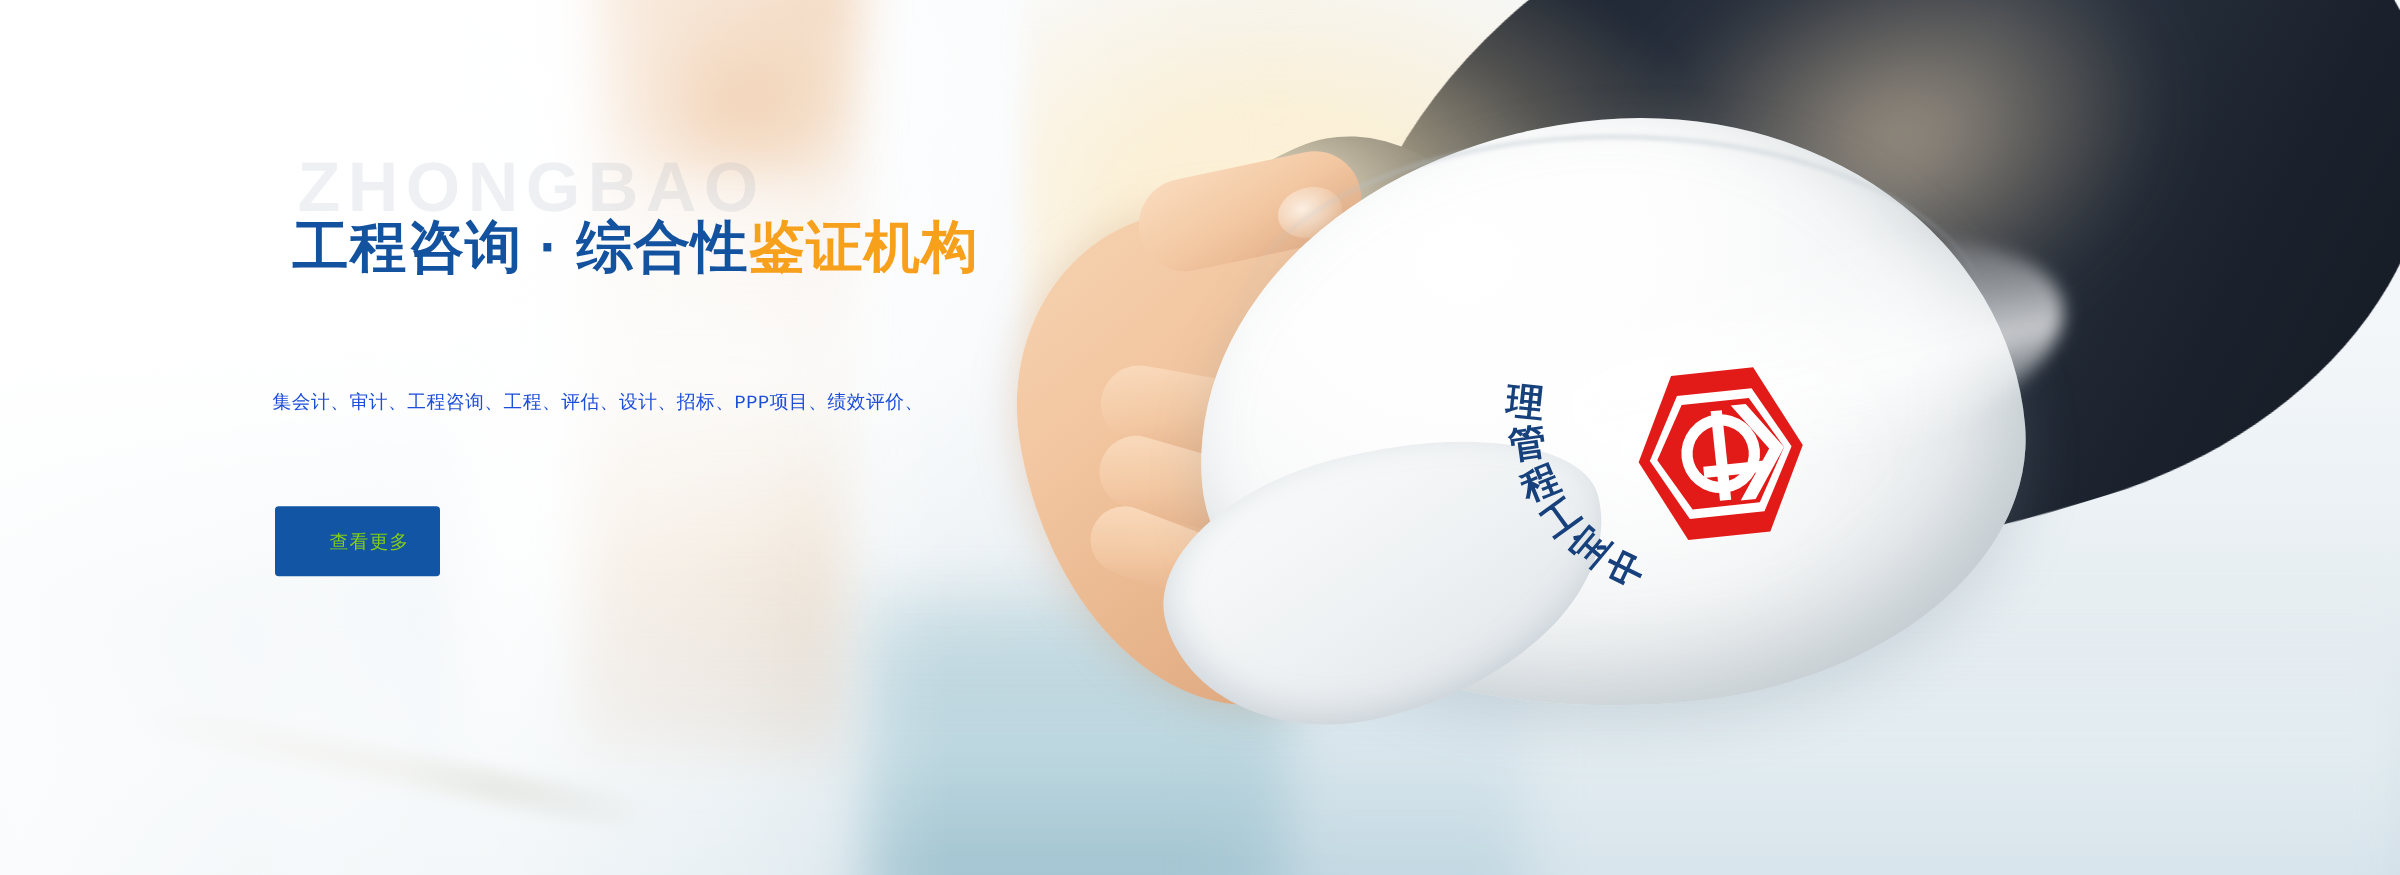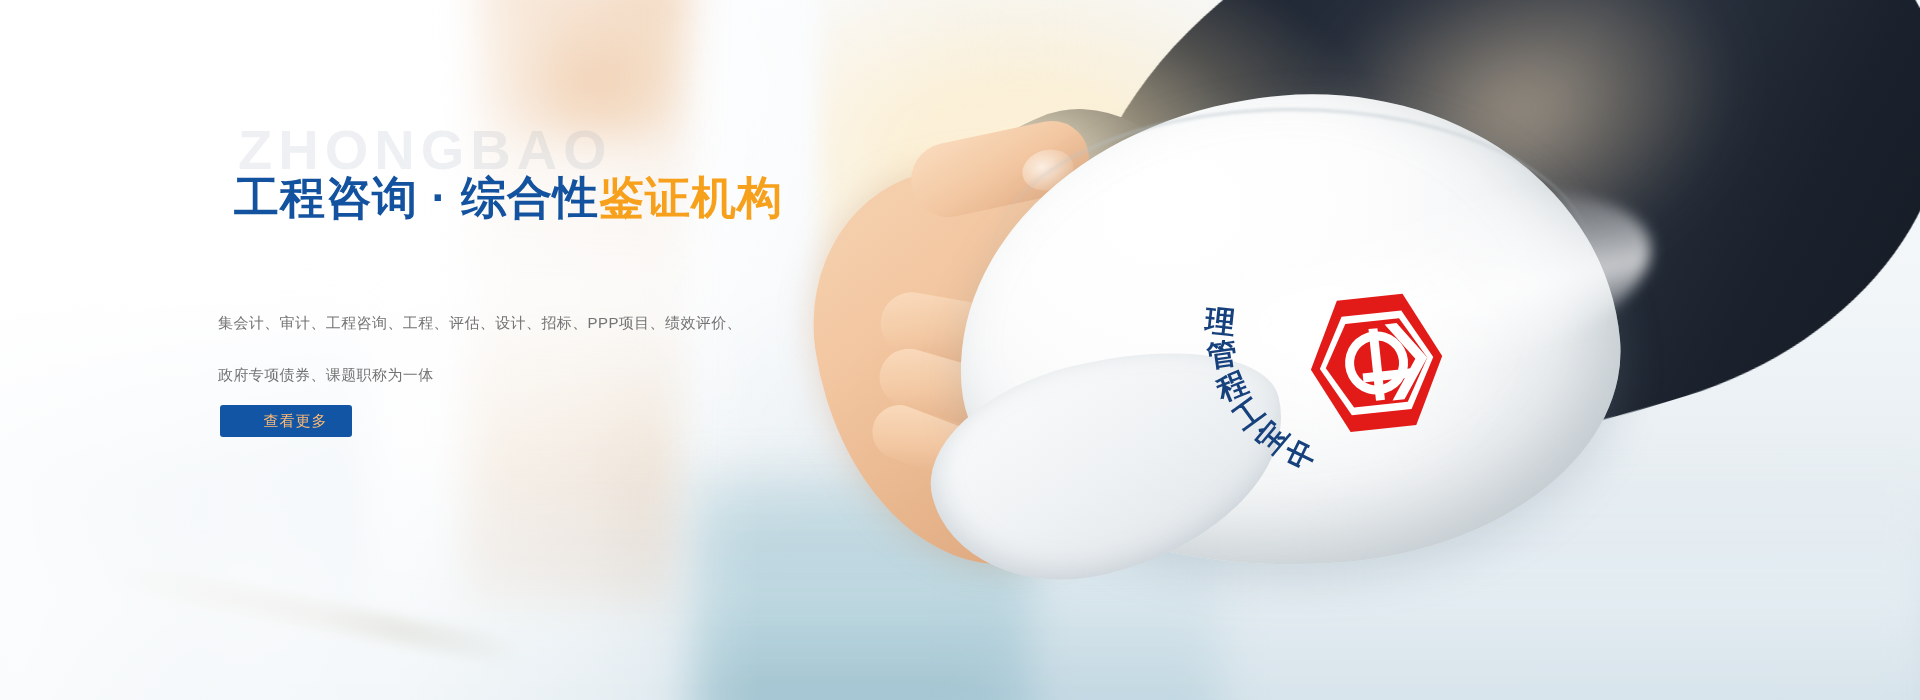--- a/index.html
+++ b/index.html
@@ -191,28 +191,28 @@
     font-size:45px;font-weight:700;line-height:63px;letter-spacing:1px;
     white-space:nowrap;
     font-family:"Liberation Sans","DejaVu Sans",sans-serif;
   }
   .c-blue{color:#13529e;}
   .c-orange{color:#f6a01b;}
 
   .desc{position:absolute;left:0;top:310px;width:600px;}
   .desc p{
     margin:0 0 26px 0;
-    font-size:15px;color:#737373;line-height:26px;letter-spacing:.4px;
-    font-family:Liberation Sans, sans-serif;
+    font-size:15px;color:#1d4ed8;line-height:26px;letter-spacing:.4px;
+    font-family:Liberation Mono, monospace;
   }
 
   .cta{
     position:absolute;left:2px;top:405px;
-    width:132px;height:32px;
-    background:#1155a4;color:#fdba74;
+    width:132px;height:56px;
+    background:#1155a4;color:#84cc16;
     border:none;border-radius:3px;
     font-size:15px;letter-spacing:1px;
     font-family:"Liberation Sans","DejaVu Sans",sans-serif;
     cursor:pointer;
     display:flex;align-items:center;justify-content:center;padding-left:25px;
   }
 </style>
 </head>
 <body>
 
@@ -280,19 +280,18 @@
     <div class="watermark">ZHONGBAO</div>
 
     <div class="headline">
       <div class="hl-line">
         <span class="c-blue">工程咨询 · 综合性</span><span class="c-orange">鉴证机构</span>
       </div>
     </div>
 
     <div class="desc">
       <p>集会计、审计、工程咨询、工程、评估、设计、招标、PPP项目、绩效评价、</p>
-      <p>政府专项债券、课题职称为一体</p>
     </div>
 
     <button class="cta">查看更多</button>
   </div>
 
 </div>
 
 </body></html>

